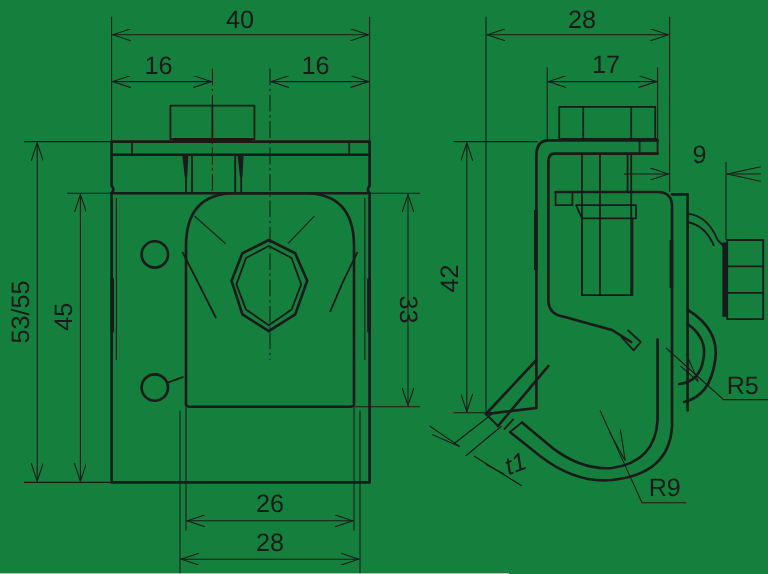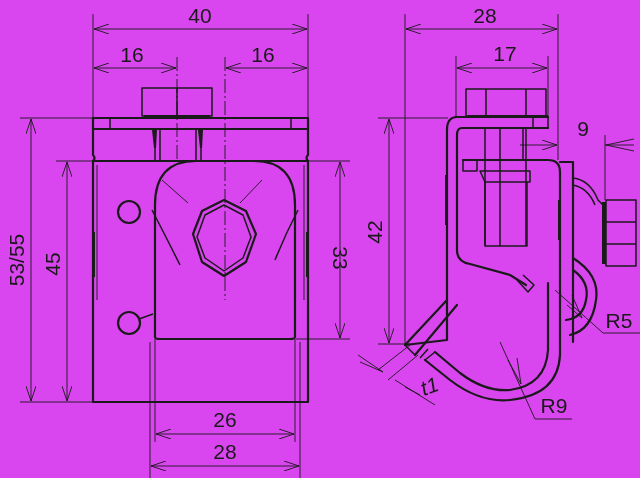--- a/index.html
+++ b/index.html
@@ -1,16 +1,16 @@
 <!DOCTYPE html>
 <html><head>
 <meta charset="utf-8">
 <style>
   html,body{margin:0;padding:0;background:#ffffff;}
-  #canvas{position:relative;width:640px;height:478px;overflow:hidden;background:#d946ef;}
+  #canvas{position:relative;width:640px;height:478px;overflow:hidden;background:#15803d;}
   svg{position:absolute;left:0;top:0;}
   .o{fill:none;stroke:#1a1a1a;stroke-width:2.2;stroke-linejoin:round;stroke-linecap:round;}
   .o1{fill:none;stroke:#1a1a1a;stroke-width:1.5;stroke-linejoin:round;}
   .thin{fill:none;stroke:#1a1a1a;stroke-width:0.9;}
   .dim{fill:none;stroke:#1a1a1a;stroke-width:0.9;}
   .cl{fill:none;stroke:#1a1a1a;stroke-width:0.9;stroke-dasharray:14 3 2 3;}
   .fill{fill:#1a1a1a;stroke:none;}
   .lbl{font-family:"Liberation Sans",sans-serif;font-size:21px;fill:#1a1a1a;}
 </style>
 </head>

